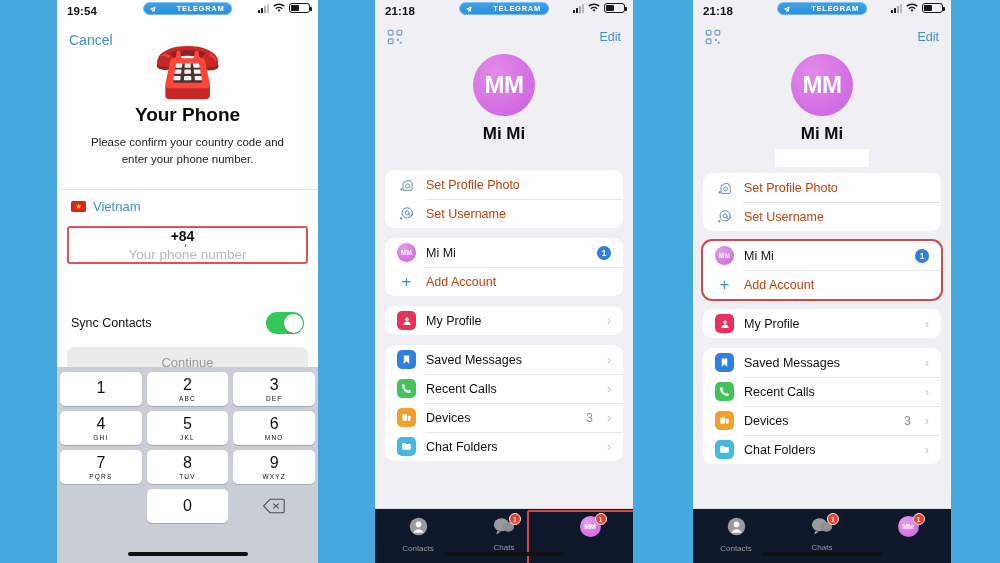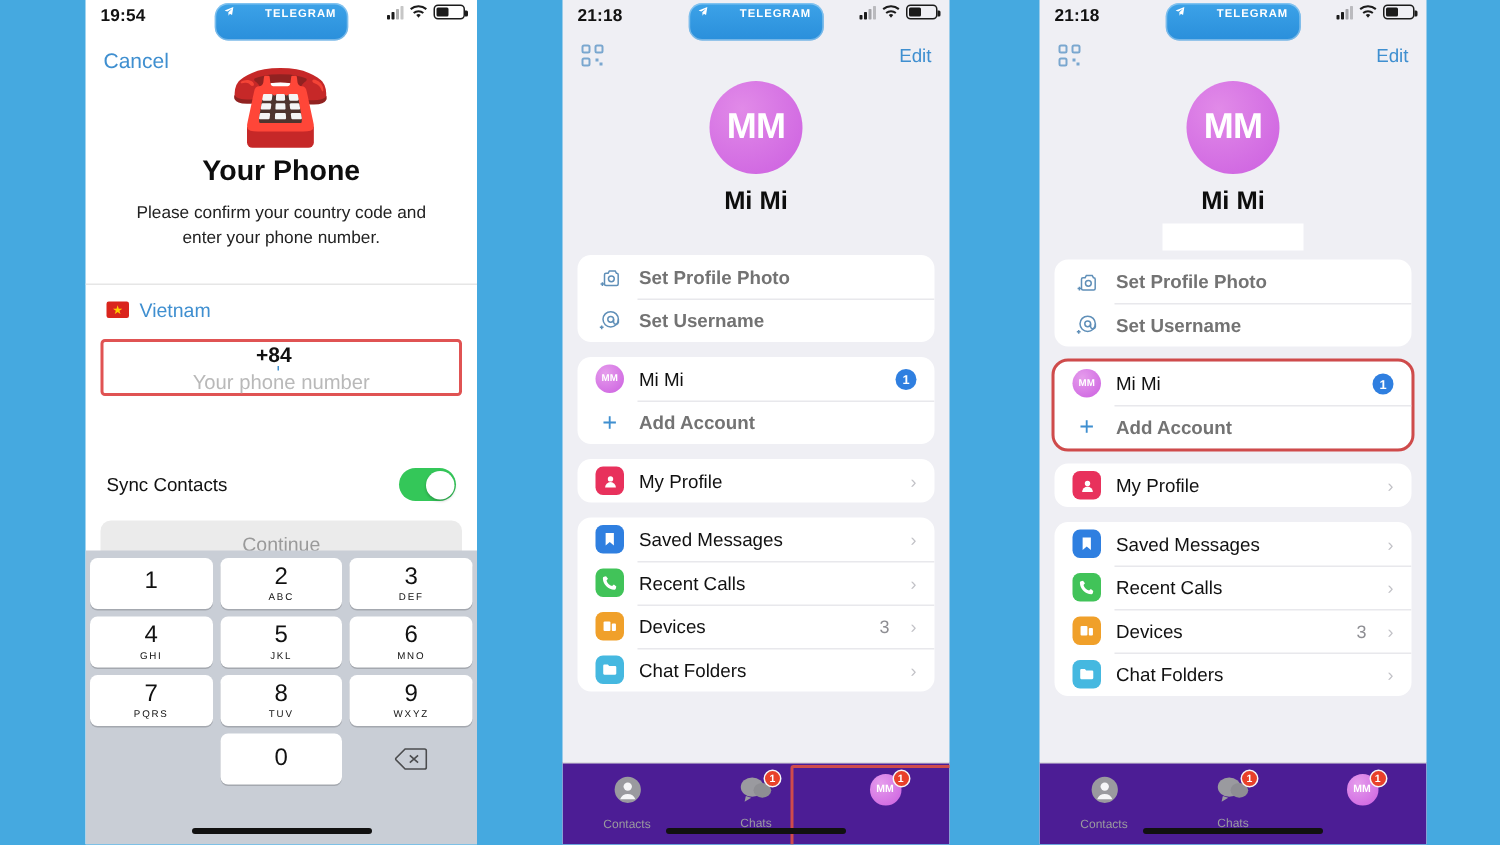--- a/index.html
+++ b/index.html
@@ -29,22 +29,22 @@
     padding: 0 10px;
     font-size: 11.5px; font-weight: bold; color: #121212;
   }
   .sb-time { letter-spacing: 0.1px; }
   .sb-badge {
     position: absolute; left: 50%; transform: translateX(-50%);
     top: 2px;
     background: linear-gradient(180deg,#3ca2e8,#2a8fdb);
     color: #fff; font-size: 7.5px; font-weight: bold;
     letter-spacing: 0.7px;
-    padding: 2px 8px 14px 6px; border-radius: 9px;
-    display: flex; align-items: flex-start; gap: 21px;
+    padding: 2px 8px 2px 6px; border-radius: 9px;
+    display: flex; align-items: flex-end; gap: 21px;
     box-shadow: 0 0 0 1px rgba(255,255,255,.35) inset;
   }
   .sb-right {
     position: absolute; right: 8px; top: 3px;
     display: flex; align-items: center; gap: 4px;
   }
   .sig { display: flex; align-items: flex-end; gap: 1px; height: 9px; }
   .sig i { width: 2px; background: #1b1b1b; display: block; border-radius: .5px; }
   .sig i:nth-child(1) { height: 3px; }
   .sig i:nth-child(2) { height: 5px; }
@@ -161,21 +161,21 @@
   .row {
     display:flex; align-items:center; gap:10px;
     padding: 0 12px; height: 29px;
     font-size: 12.5px; position:relative;
   }
   .row + .row::before {
     content:""; position:absolute; left:40px; right:0; top:0;
     height:1px; background:#e8e8ec;
   }
   .row .label { flex:1; }
-  .row.blue .label { color:#737373;font-weight:bold; }
+  .row.blue .label { color:#c2410c; }
   .row.dark .label { color:#111; }
   .chev { color:#c2c2c7; font-size:12px; }
   .count { color:#8e8e93; font-size:12px; margin-right:4px; }
   .badge-blue {
     background:#2f7fe0; color:#fff; font-size:8.5px; font-weight:bold;
     width:14px; height:14px; border-radius:50%;
     display:flex; align-items:center; justify-content:center;
   }
   .mini-av {
     width:19px; height:19px; border-radius:50%;
@@ -187,21 +187,21 @@
   .sq {
     width:19px; height:19px; border-radius:5px;
     display:flex; align-items:center; justify-content:center;
     color:#fff;
   }
   .sq svg { display:block; }
   .ico-line { width:19px; display:flex; align-items:center; justify-content:center; }
 
   .tabbar {
     position:absolute; left:0; right:0; bottom:0; height:55px;
-    background:#4c1d95; border-top:1px solid #dcdce0;
+    background:#0f172a; border-top:1px solid #dcdce0;
     display:flex; align-items:flex-start; padding-top:7px;
   }
   .tab {
     flex:1; display:flex; flex-direction:column; align-items:center; gap:3px;
     position:relative;
   }
   .tab .tlabel { font-size:8px; color:#9a9a9f; }
   .tab.active .tlabel { color:#3f8fd0; font-weight:normal;margin-top:30px; }
   .tab .ipos { position:relative; }
   .dot {

